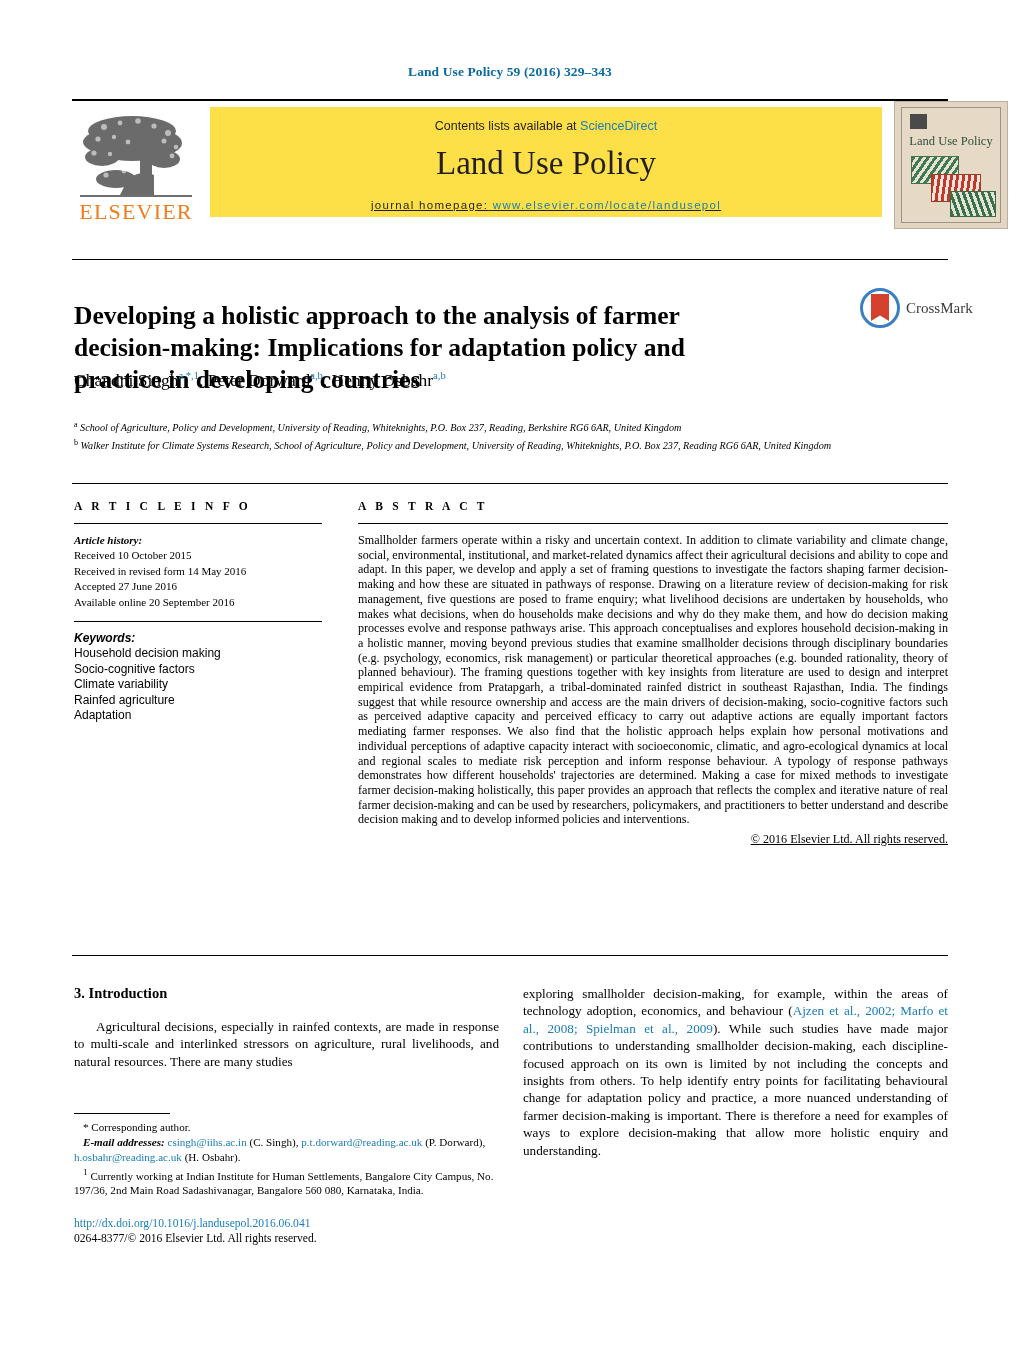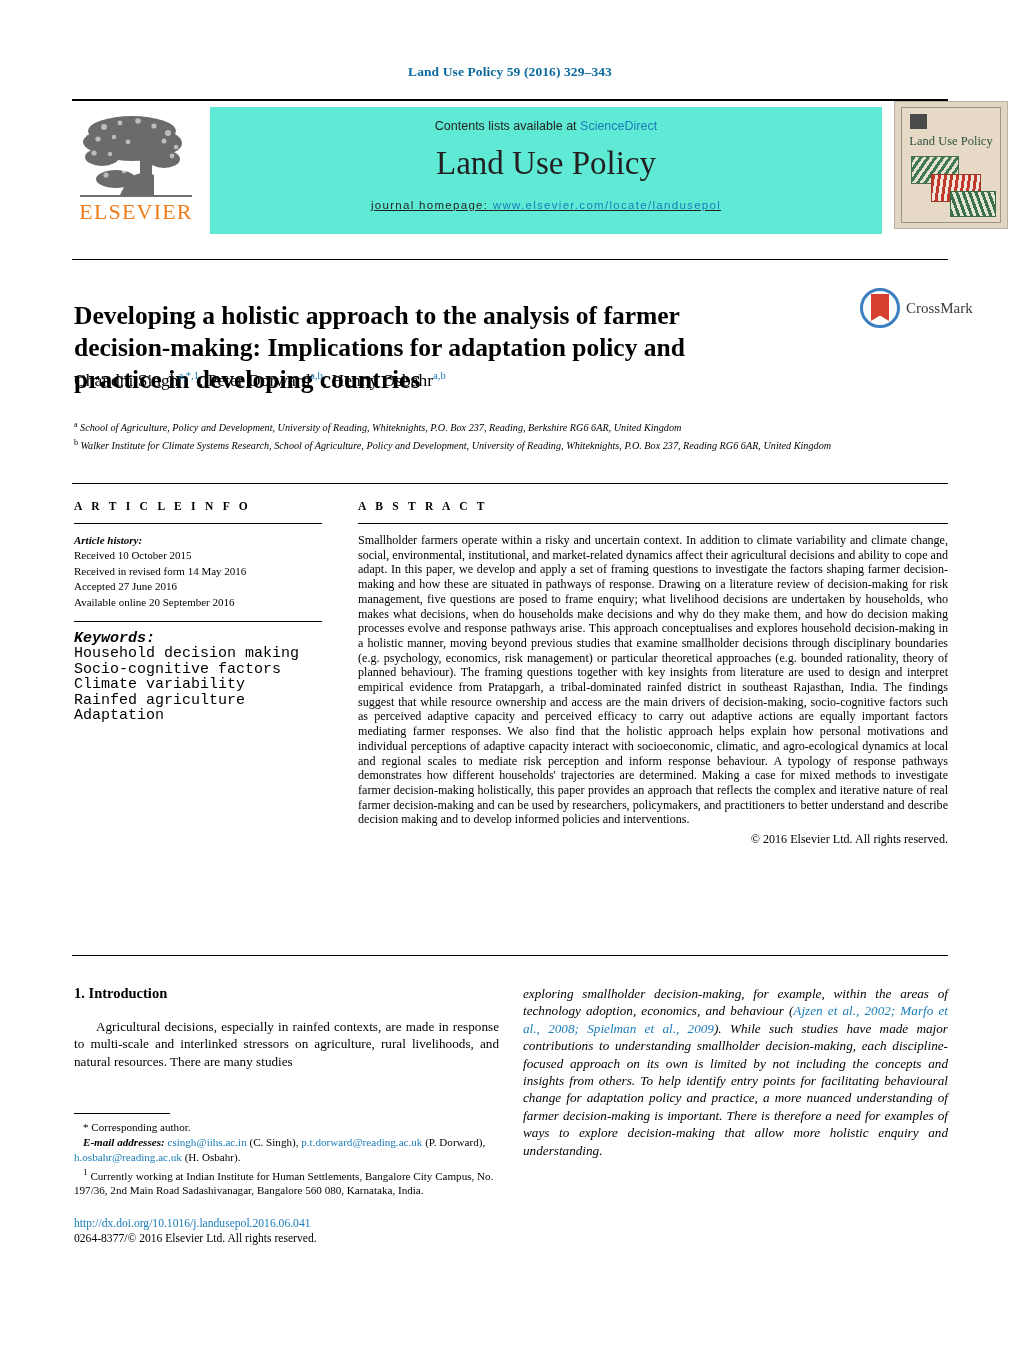--- a/index.html
+++ b/index.html
@@ -76,22 +76,22 @@
     font-family: "Liberation Serif", serif;
     font-size: 22px;
     letter-spacing: 1.2px;
     color: #ef7c1a;
   }
 
   .journal-band {
     position: absolute;
     left: 138px; top: 8px;
     width: 672px;
-    height: 127px;
-    background: #5eead4;
+    height: 110px;
+    background: #fde047;
   }
   .contents-line {
     position: absolute;
     left: 0; top: 12px;
     width: 672px;
     text-align: center;
     font-family: "Liberation Sans", sans-serif;
     font-size: 12.5px;
     color: #231f20;
   }
@@ -284,56 +284,56 @@
   .meta-group {
     font-family: "Liberation Serif", serif;
     font-size: 11px;
     line-height: 15.4px;
   }
   .meta-group .lbl {
     font-style: italic;
     font-weight: bold;
   }
   .kw-group {
-    font-family: Liberation Mono, monospace;
-    font-size: 15px;
+    font-family: Liberation Sans, sans-serif;
+    font-size: 12px;
     line-height: 15.4px;
     margin-top: 5px;
   }
   .abstract-body {
     font-family: "Liberation Serif", serif;
     font-size: 12.1px;
     line-height: 14.7px;
     text-align: justify;
     color: #000;
   }
   .copyright-line {
     font-family: "Liberation Serif", serif;
     font-size: 12.1px;
     text-align: right;
     margin-top: 5px;
+    text-decoration: underline;
   }
 
   
   .body-rule {
     position: absolute;
     left: 72px; top: 955px;
     width: 876px; height: 1px;
     background: #000;
   }
   .col-left {
     position: absolute;
     left: 74px; top: 985px;
     width: 425px;
   }
   .col-right {
     position: absolute;
     left: 523px; top: 985px;
     width: 425px;
-    font-style: italic;
   }
   .h1 {
     font-family: "Liberation Serif", serif;
     font-size: 14.5px;
     font-weight: bold;
     margin: 0 0 16px 0;
   }
   .para {
     font-family: "Liberation Serif", serif;
     font-size: 13.2px;
@@ -485,21 +485,21 @@
   <div class="abs-col">
     <div class="sec-head">A B S T R A C T</div>
     <div class="hr-thin"></div>
     <div class="abstract-body">Smallholder farmers operate within a risky and uncertain context. In addition to climate variability and climate change, social, environmental, institutional, and market-related dynamics affect their agricultural decisions and ability to cope and adapt. In this paper, we develop and apply a set of framing questions to investigate the factors shaping farmer decision-making and how these are situated in pathways of response. Drawing on a literature review of decision-making for risk management, five questions are posed to frame enquiry; what livelihood decisions are undertaken by households, who makes what decisions, when do households make decisions and why do they make them, and how do decision making processes evolve and response pathways arise. This approach conceptualises and explores household decision-making in a holistic manner, moving beyond previous studies that examine smallholder decisions through disciplinary boundaries (e.g. psychology, economics, risk management) or particular theoretical approaches (e.g. bounded rationality, theory of planned behaviour). The framing questions together with key insights from literature are used to design and interpret empirical evidence from Pratapgarh, a tribal-dominated rainfed district in southeast Rajasthan, India. The findings suggest that while resource ownership and access are the main drivers of decision-making, socio-cognitive factors such as perceived adaptive capacity and perceived efficacy to carry out adaptive actions are equally important factors mediating farmer responses. We also find that the holistic approach helps explain how personal motivations and individual perceptions of adaptive capacity interact with socioeconomic, climatic, and agro-ecological dynamics at local and regional scales to mediate risk perception and inform response behaviour. A typology of response pathways demonstrates how different households' trajectories are determined. Making a case for mixed methods to investigate farmer decision-making holistically, this paper provides an approach that reflects the complex and iterative nature of real farmer decision-making and can be used by researchers, policymakers, and practitioners to better understand and describe decision making and to develop informed policies and interventions.</div>
     <div class="copyright-line">© 2016 Elsevier Ltd. All rights reserved.</div>
   </div>
 
   <div class="body-rule"></div>
 
   <div class="col-left">
-    <div class="h1">1.  Introduction</div>
+    <div class="h1">3.  Introduction</div>
     <p class="para">Agricultural decisions, especially in rainfed contexts, are made in response to multi-scale and interlinked stressors on agriculture, rural livelihoods, and natural resources. There are many studies</p>
   </div>
 
   <div class="col-right">
     <p class="para noindent"><span>exploring smallholder decision-making, for example, within the areas of technology adoption, economics, and behaviour (</span><span class="lnk">Ajzen et al., 2002; Marfo et al., 2008; Spielman et al., 2009</span><span>). While such studies have made major contributions to understanding smallholder decision-making, each discipline-focused approach on its own is limited by not including the concepts and insights from others. To help identify entry points for facilitating behavioural change for adaptation policy and practice, a more nuanced understanding of farmer decision-making is important. There is therefore a need for examples of ways to explore decision-making that allow more holistic enquiry and understanding.</span></p>
   </div>
 
   <div class="fn-rule"></div>
   <div class="footnotes">
     <p class="fn-indent">* Corresponding author.</p>

